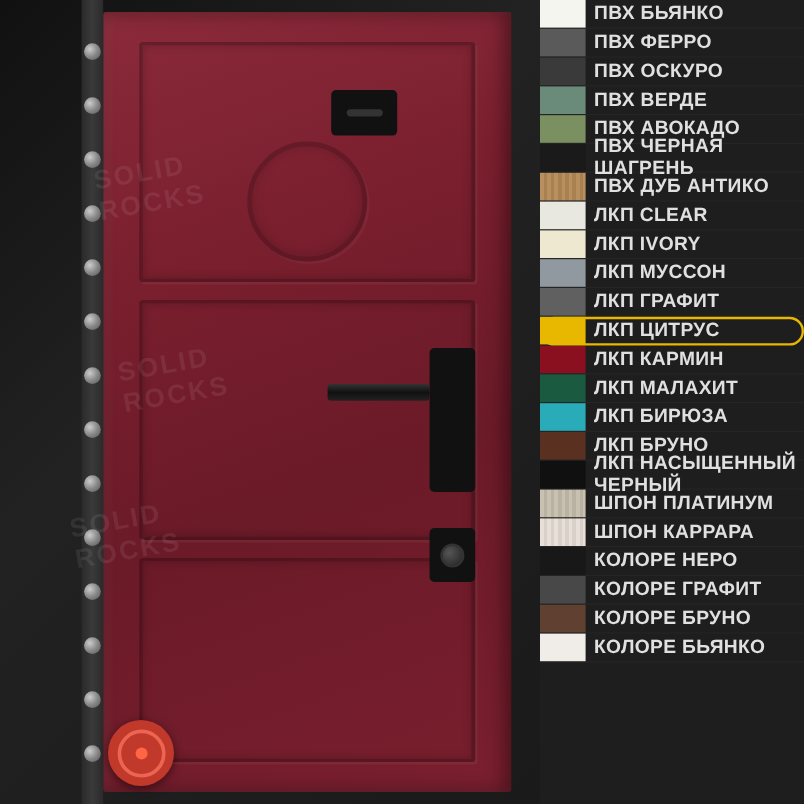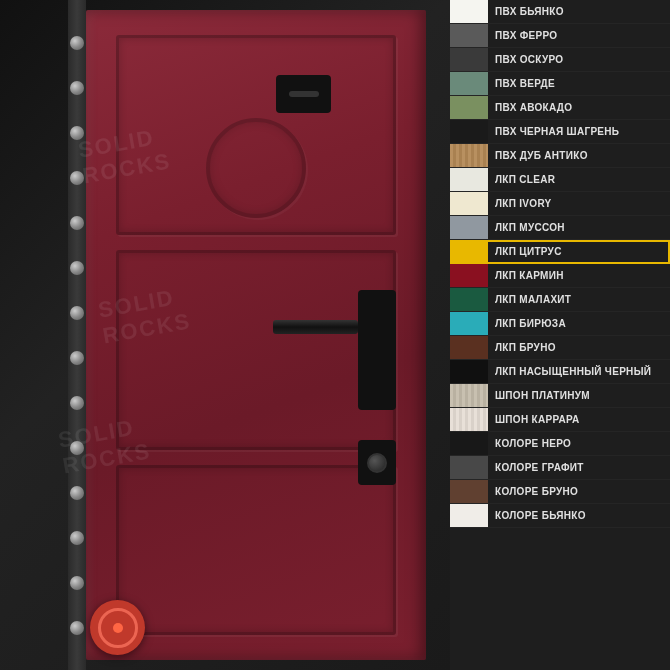--- a/index.html
+++ b/index.html
@@ -242,30 +242,31 @@
       height: 24px;
       cursor: pointer;
       position: relative;
       border-bottom: 1px solid rgba(255,255,255,0.03);
     }
 
     .color-item.active {
       outline: 2px solid #e8b800;
       outline-offset: -2px;
       z-index: 2;
+      border-radius: 12px;
     }
 
     .color-swatch {
       width: 38px;
       height: 100%;
       flex-shrink: 0;
     }
 
     .color-label {
-      font-size: 10px;
+      font-size: 16px;
       font-weight: 600;
       color: #e0e0e0;
       padding-left: 7px;
       letter-spacing: 0.3px;
       text-transform: uppercase;
     }
   </style>
 </head>
 <body>
 
@@ -353,20 +354,24 @@
       <span class="color-label">ЛКП CLEAR</span>
     </div>
     <div class="color-item">
       <div class="color-swatch" style="background: rgb(239, 232, 208);"></div>
       <span class="color-label">ЛКП IVORY</span>
     </div>
     <div class="color-item">
       <div class="color-swatch" style="background: rgb(144, 152, 160);"></div>
       <span class="color-label">ЛКП МУССОН</span>
     </div>
+    <div class="color-item">
+      <div class="color-swatch" style="background: rgb(96, 96, 96);"></div>
+      <span class="color-label">ЛКП ГРАФИТ</span>
+    </div>
     <div class="color-item active">
       <div class="color-swatch" style="background: rgb(232, 184, 0);"></div>
       <span class="color-label">ЛКП ЦИТРУС</span>
     </div>
     <div class="color-item">
       <div class="color-swatch" style="background: rgb(138, 16, 32);"></div>
       <span class="color-label">ЛКП КАРМИН</span>
     </div>
     <div class="color-item">
       <div class="color-swatch" style="background: rgb(26, 90, 64);"></div>

